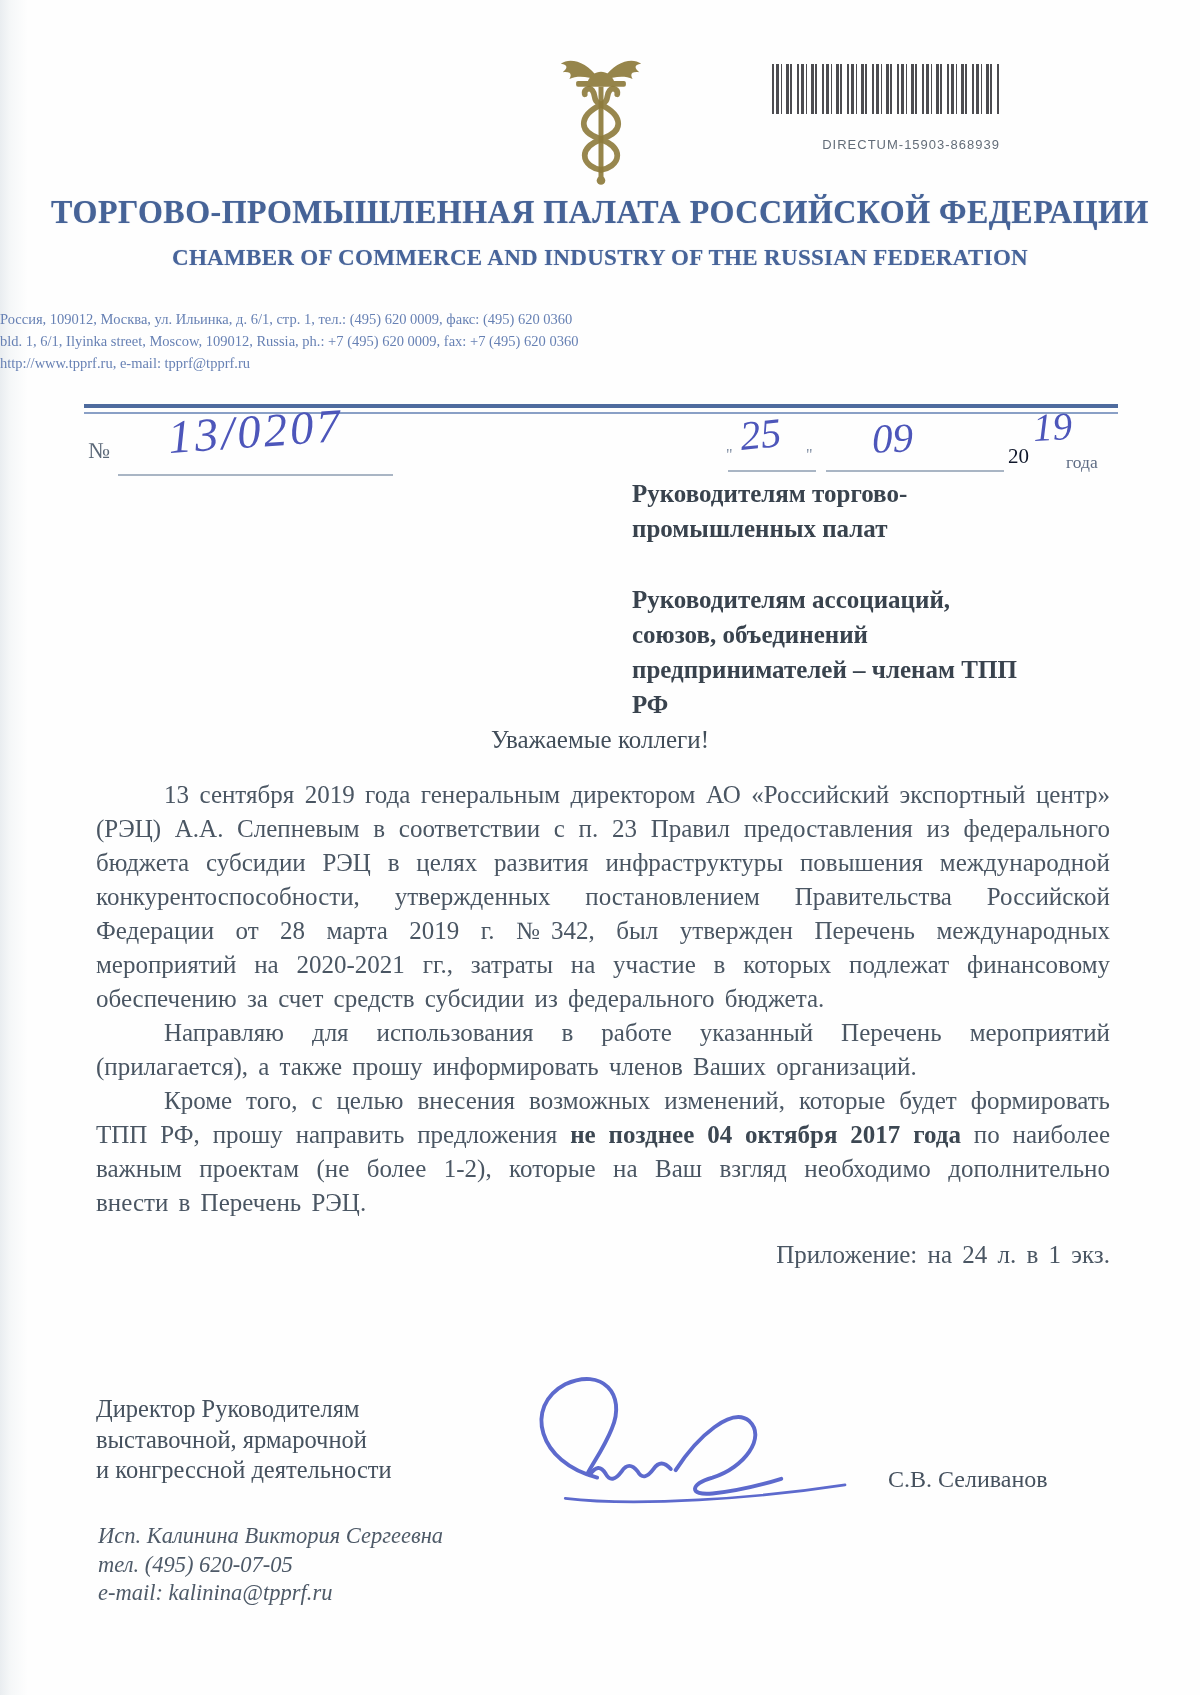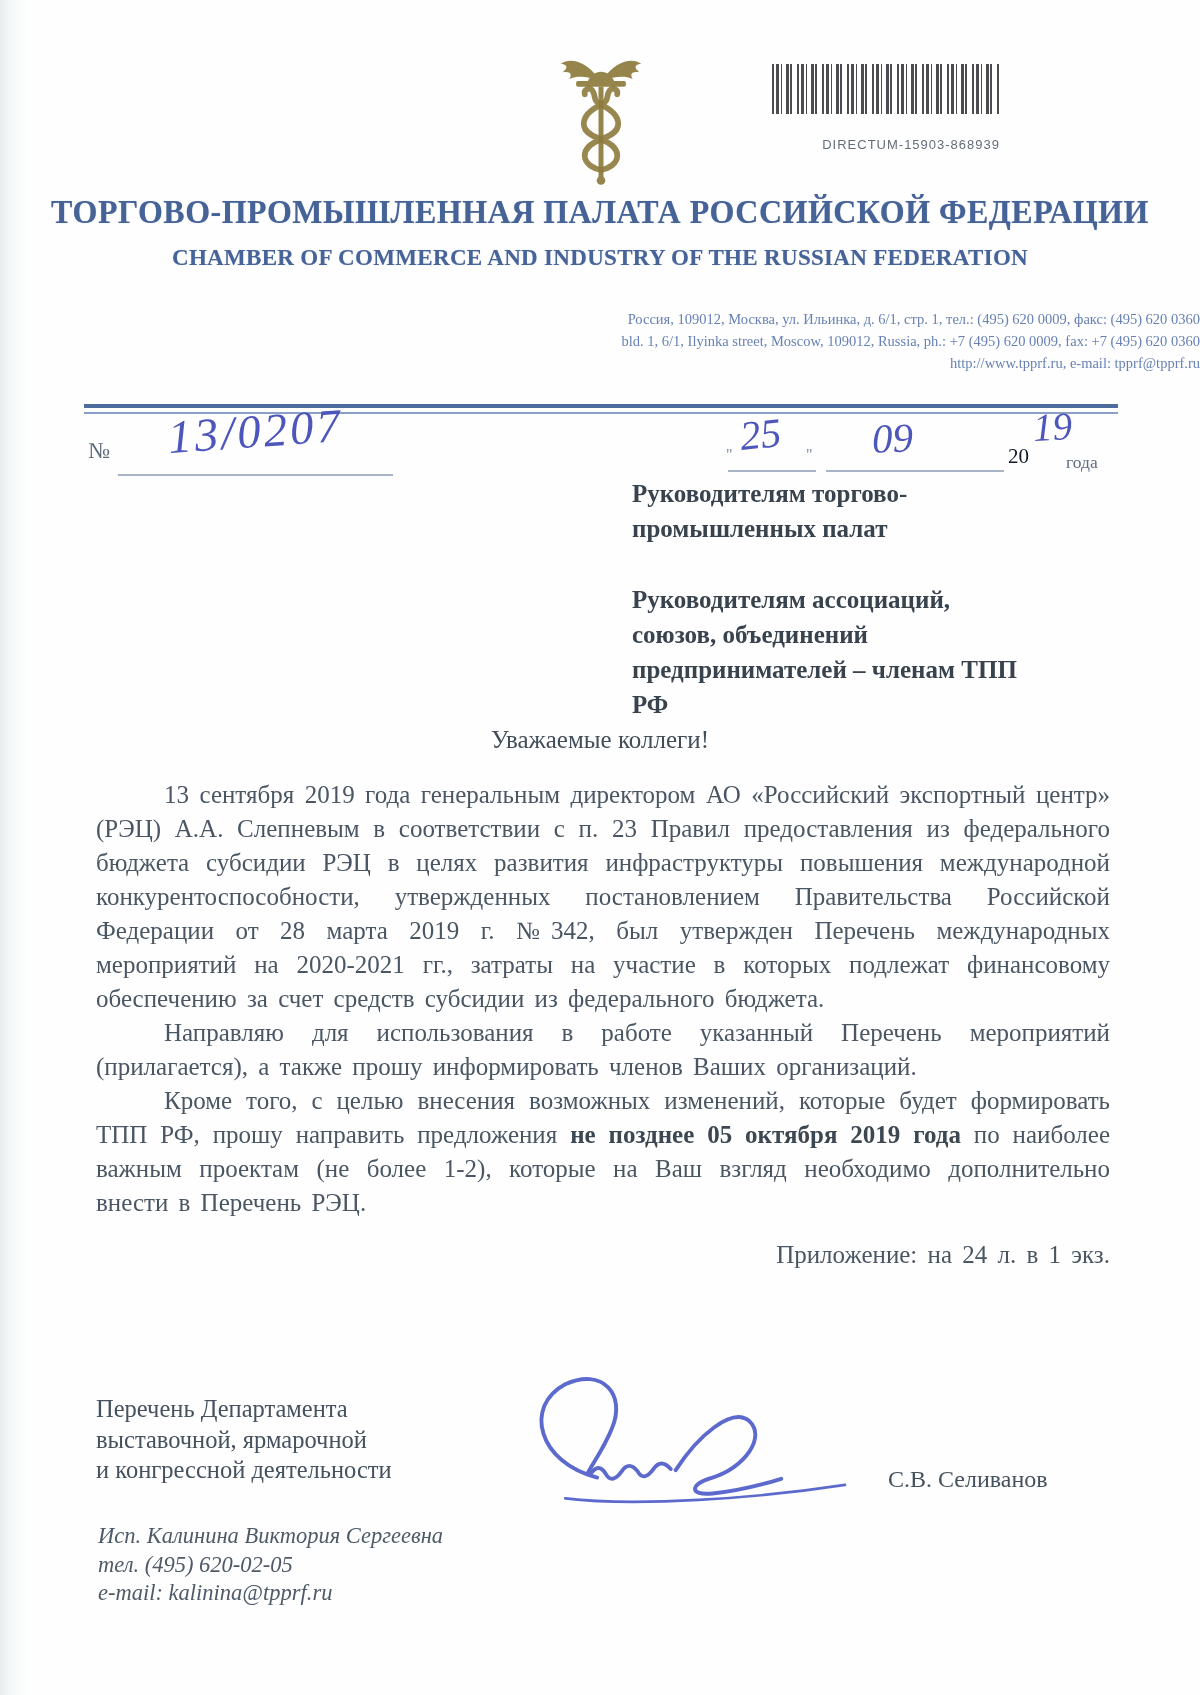--- a/index.html
+++ b/index.html
@@ -37,21 +37,21 @@
     transform:scaleX(.97);letter-spacing:0.5px;
     text-shadow:0 0 1px rgba(70,99,151,.45);
   }
   .title-en{
     position:absolute;left:0;top:244px;width:1200px;text-align:center;
     font-size:24px;font-weight:bold;color:#47649a;
     transform:scaleX(.96);letter-spacing:0.3px;
     text-shadow:0 0 1px rgba(70,99,151,.4);
   }
   .addr{
-    position:absolute;left:0;top:308px;width:1200px;text-align:right;
+    position:absolute;left:0;top:308px;width:1200px;text-align:left;
     font-size:14.5px;line-height:22px;color:#6781b4;
   }
   
   .rule{
     position:absolute;left:84px;top:404px;width:1034px;height:4px;
     border-top:4px solid #4e6b9e;border-bottom:2px solid #8aa0c6;
   }
   
   .no-label{position:absolute;left:88px;top:438px;font-size:23px;color:#5b6878;}
   .hw{font-style:italic;color:#4d56ba;font-family:"Liberation Serif",serif;}
@@ -156,41 +156,41 @@
   <div class="recipients">
     <p>Руководителям торгово-промышленных палат</p>
     <p>Руководителям ассоциаций, союзов, объединений предпринимателей – членам ТПП РФ</p>
   </div>
 
   <div class="salutation">Уважаемые коллеги!</div>
 
   <div class="body">
     <p>13 сентября 2019 года генеральным директором АО «Российский экспортный центр» (РЭЦ) А.А. Слепневым в соответствии с п. 23 Правил предоставления из федерального бюджета субсидии РЭЦ в целях развития инфраструктуры повышения международной конкурентоспособности, утвержденных постановлением Правительства Российской Федерации от 28 марта 2019 г. №342, был утвержден Перечень международных мероприятий на 2020-2021 гг., затраты на участие в которых подлежат финансовому обеспечению за счет средств субсидии из федерального бюджета.</p>
     <p>Направляю для использования в работе указанный Перечень мероприятий (прилагается), а также прошу информировать членов Ваших организаций.</p>
-    <p><span>Кроме того, с целью внесения возможных изменений, которые будет формировать ТПП РФ, прошу направить предложения </span><b>не позднее 05 октября 2019 года</b><span> по наиболее важным проектам (не более 1-2), которые на Ваш взгляд необходимо дополнительно внести в Перечень РЭЦ.</span></p>
+    <p><span>Кроме того, с целью внесения возможных изменений, которые будет формировать ТПП РФ, прошу направить предложения </span><b>не позднее 04 октября 2017 года</b><span> по наиболее важным проектам (не более 1-2), которые на Ваш взгляд необходимо дополнительно внести в Перечень РЭЦ.</span></p>
     <p class="attachment">Приложение: на 24 л. в 1 экз.</p>
   </div>
 
   <div class="sig-title">
-    <div>Перечень Департамента</div>
+    <div>Директор Руководителям</div>
     <div>выставочной, ярмарочной</div>
     <div>и конгрессной деятельности</div>
   </div>
 
   <div class="signature">
     <svg width="395" height="135" viewBox="0 0 320 110" xmlns="http://www.w3.org/2000/svg">
       <g fill="none" stroke="#4251c5" stroke-width="3.2" stroke-linecap="round" opacity="0.85">
         <path d="M88,86 C40,74 28,28 62,10 C92,-4 112,18 100,46 C94,61 86,72 80,83"></path>
         <path d="M82,84 q7,-11 13,-1 q5,9 13,-2 q6,-9 13,0 q5,9 13,-2 q6,-9 14,0"></path>
         <path d="M152,80 C170,52 198,28 212,40 C226,53 208,78 182,86 C164,91 162,101 182,99 C200,97 222,92 238,87"></path>
         <path d="M62,103 C120,110 218,103 290,92" stroke-width="2.2"></path>
       </g>
     </svg>
   </div>
 
   <div class="sig-name">С.В. Селиванов</div>
 
   <div class="footer">
     <div>Исп. Калинина Виктория Сергеевна</div>
-    <div>тел. (495) 620-02-05</div>
+    <div>тел. (495) 620-07-05</div>
     <div>e-mail: kalinina@tpprf.ru</div>
   </div>
 </div>
 
 </body></html>

